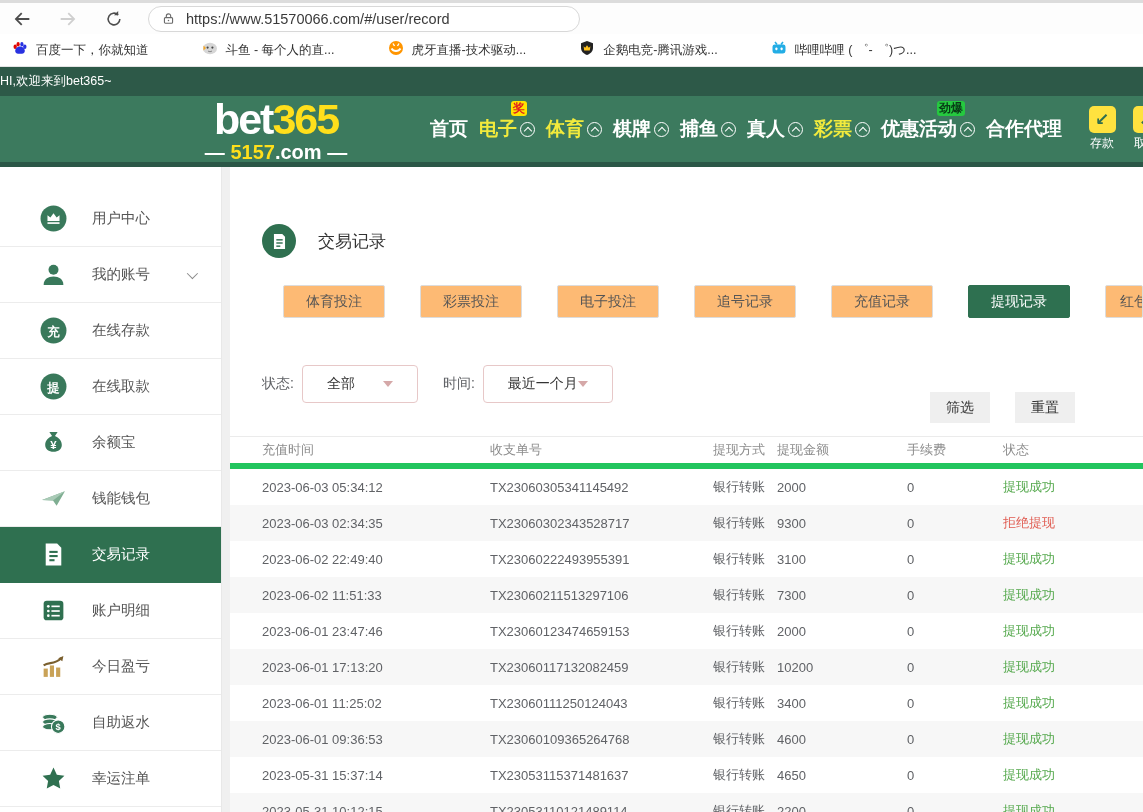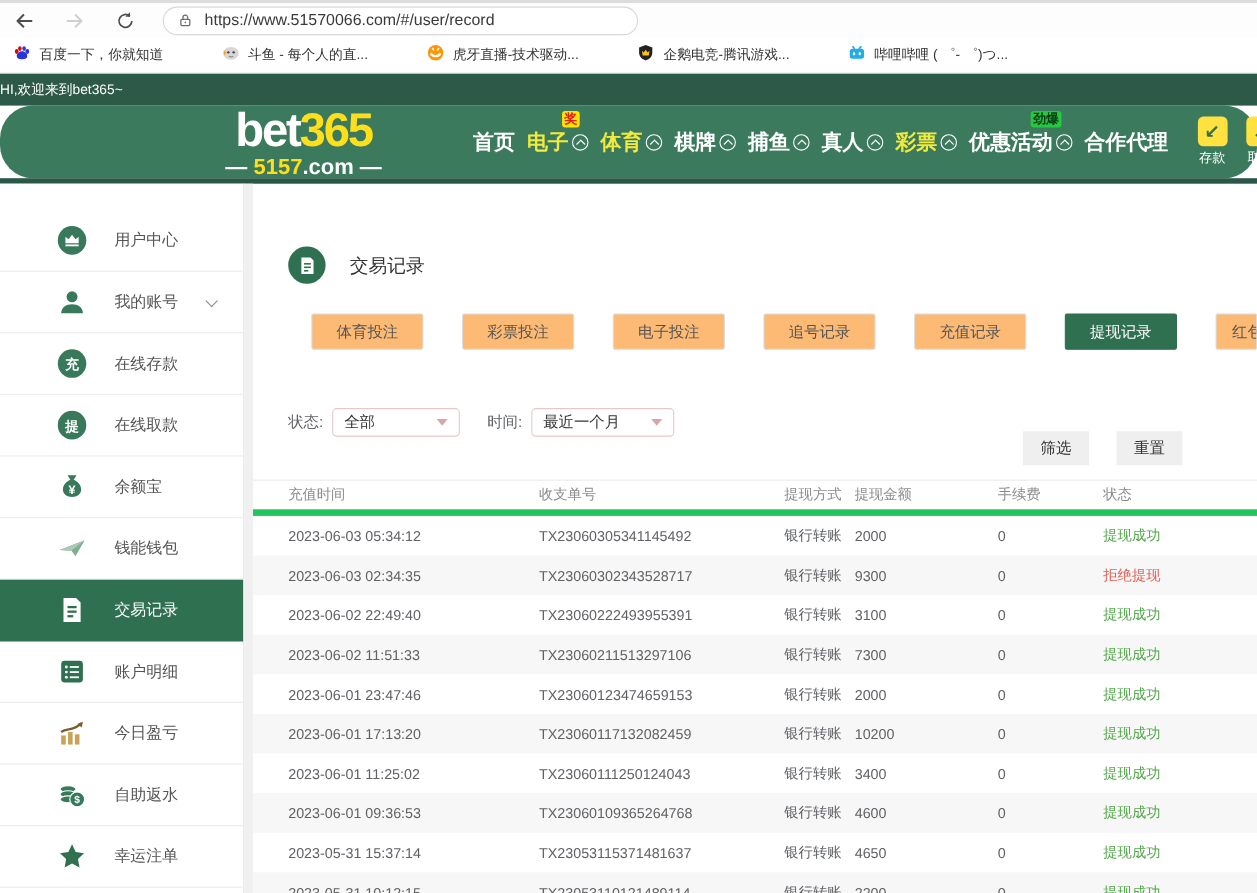--- a/index.html
+++ b/index.html
@@ -12,21 +12,21 @@
   .nav-btn { width:24px; height:24px; display:flex; align-items:center; justify-content:center; margin-right:22px; cursor:pointer; }
   .urlbar { width:432px; height:26px; border:1px solid #d8d8d8; border-radius:14px; background:#fff;
     display:flex; align-items:center; padding:0 12px; gap:10px; }
   .urlbar .url-text { font-size:14.5px; color:#3a3a3a; white-space:nowrap; }
   .bookmarks { height:33px; display:flex; align-items:center; gap:53px; padding-left:12px; background:#fff; border-bottom:1px solid #e4e4e4; }
   .bookmark { display:flex; align-items:center; gap:8px; cursor:pointer; }
   .bookmark span.bm-label { font-size:12.5px; color:#333; white-space:nowrap; }
 
   
   .welcome { height:29px; background:#2d5948; color:#fff; font-size:12.5px; line-height:29px; }
-  .site-header { height:66px; background:#3c7a5e; position:relative;border-radius:30px; }
+  .site-header { height:66px; background:#3c7a5e; position:relative; }
   .logo { position:absolute; left:183px; top:2px; width:186px; text-align:center; cursor:pointer; line-height:1; }
   .logo-main { font-size:43px; font-weight:bold; letter-spacing:-2px; color:#fff; }
   .logo-main .y { color:#ffdf1b; }
   .logo-sub { font-size:20px; font-weight:bold; color:#fff; margin-top:1px; letter-spacing:0; }
   .logo-sub .y { color:#ffdf1b; }
   .main-nav { position:absolute; left:430px; top:0; height:66px; display:flex; align-items:center; gap:11px; }
   .nav-item { position:relative; display:flex; align-items:center; gap:3px; color:#fff; font-size:19px; font-weight:bold; cursor:pointer; white-space:nowrap; }
   .nav-item.hl { color:#f2ea3c; }
   .chev-circle { width:15px; height:15px; border:1.5px solid #fff; border-radius:50%; position:relative; flex:none; }
   .chev-circle::after { content:""; position:absolute; left:4px; top:5.5px; width:5px; height:5px;
@@ -37,42 +37,42 @@
   .quick-actions { position:absolute; left:1085px; top:10px; display:flex; gap:10px; }
   .qa { width:34px; display:flex; flex-direction:column; align-items:center; gap:2px; cursor:pointer; }
   .qa-icon { width:27px; height:27px; background:#ffe23f; border-radius:5px; display:flex; align-items:center; justify-content:center;
     color:#2f6e4f; font-size:17px; font-weight:bold; }
   .qa-label { color:#fff; font-size:12px; white-space:nowrap; }
   .header-bottomstrip { height:5px; background:#2b5747; }
 
   
   .page-body { display:flex; height:645px; }
   .sidebar { width:222px; border-right:1px solid #e8e8e8; padding-top:24px; background:#fff; flex:none; }
-  .side-item { height:56px; display:flex; align-items:center; padding-left:52px; border-bottom:1px solid #ececec; cursor:pointer; position:relative; }
+  .side-item { height:56px; display:flex; align-items:center; padding-left:40px; border-bottom:1px solid #ececec; cursor:pointer; position:relative; }
   .side-item .si-icon { width:27px; height:27px; flex:none; display:flex; align-items:center; justify-content:center; }
   .side-item .si-label { margin-left:25px; font-size:14.5px; color:#555; }
   .side-item.active { background:#2f7050; border-bottom-color:#2f7050; }
   .side-item.active .si-label { color:#fff; }
   .side-chevron { position:absolute; right:26px; top:24px; width:8px; height:8px; border-right:1.6px solid #8a8a8a; border-bottom:1.6px solid #8a8a8a; transform:rotate(45deg) translateY(-2px); }
   .gutter { width:8px; background:#f0f0f0; flex:none; }
 
   
   .content { flex:1; padding-top:57px; overflow:hidden; }
   .title-row { display:flex; align-items:center; gap:22px; padding-left:32px; }
   .title-icon { width:34px; height:34px; border-radius:50%; background:#2f7050; display:flex; align-items:center; justify-content:center; flex:none; }
   .page-title { font-size:17px; color:#333; }
   .tabs-row { display:flex; gap:35px; margin:27px 0 0 53px; }
   .tab { width:102px; height:33px; line-height:31px; text-align:center; border:1px solid #dcdcdc; border-radius:2px;
     background:#fdba74; font-size:14px; color:#555; cursor:pointer; flex:none; white-space:nowrap; }
   .tab.active { background:#2e7050; border-color:#2e7050; color:#fff; }
   .tab.partial { width:38px; overflow:hidden; text-align:left; padding-left:14px; }
   .filter-row { display:flex; align-items:center; margin:27px 68px 0 32px; }
   .f-label { font-size:14px; color:#606266; }
-  .select { height:26px; border:1px solid #e7c8c8; border-radius:4px; background:#fff; margin-left:8px;
-    display:flex; align-items:center; justify-content:space-between; padding:0 10px; cursor:pointer; }
+  .select { height:38px; border:1px solid #e7c8c8; border-radius:4px; background:#fff; margin-left:8px;
+    display:flex; align-items:center; justify-content:space-between; padding:0 24px; cursor:pointer; }
   .select .sel-val { font-size:14px; color:#333; }
   .select .tri { width:0; height:0; border-left:5px solid transparent; border-right:5px solid transparent; border-top:6px solid #d5a8a8; }
   .select.w1 { width:116px; } .select.w2 { width:130px; }
   .sp { margin-left:25px; }
   .btns { margin-left:auto; display:flex; gap:25px;margin-top:47px; }
   .gray-btn { width:60px; height:31px; background:#efefef; border:none; font-size:14px; color:#333; cursor:pointer;
     font-family:inherit; }
 
   .table { margin-top:13px; border-top:1px solid #ebebeb; }
   .trow { display:grid; grid-template-columns:228px 223px 64px 120px 106px 1fr; padding-left:32px; align-items:center; }

